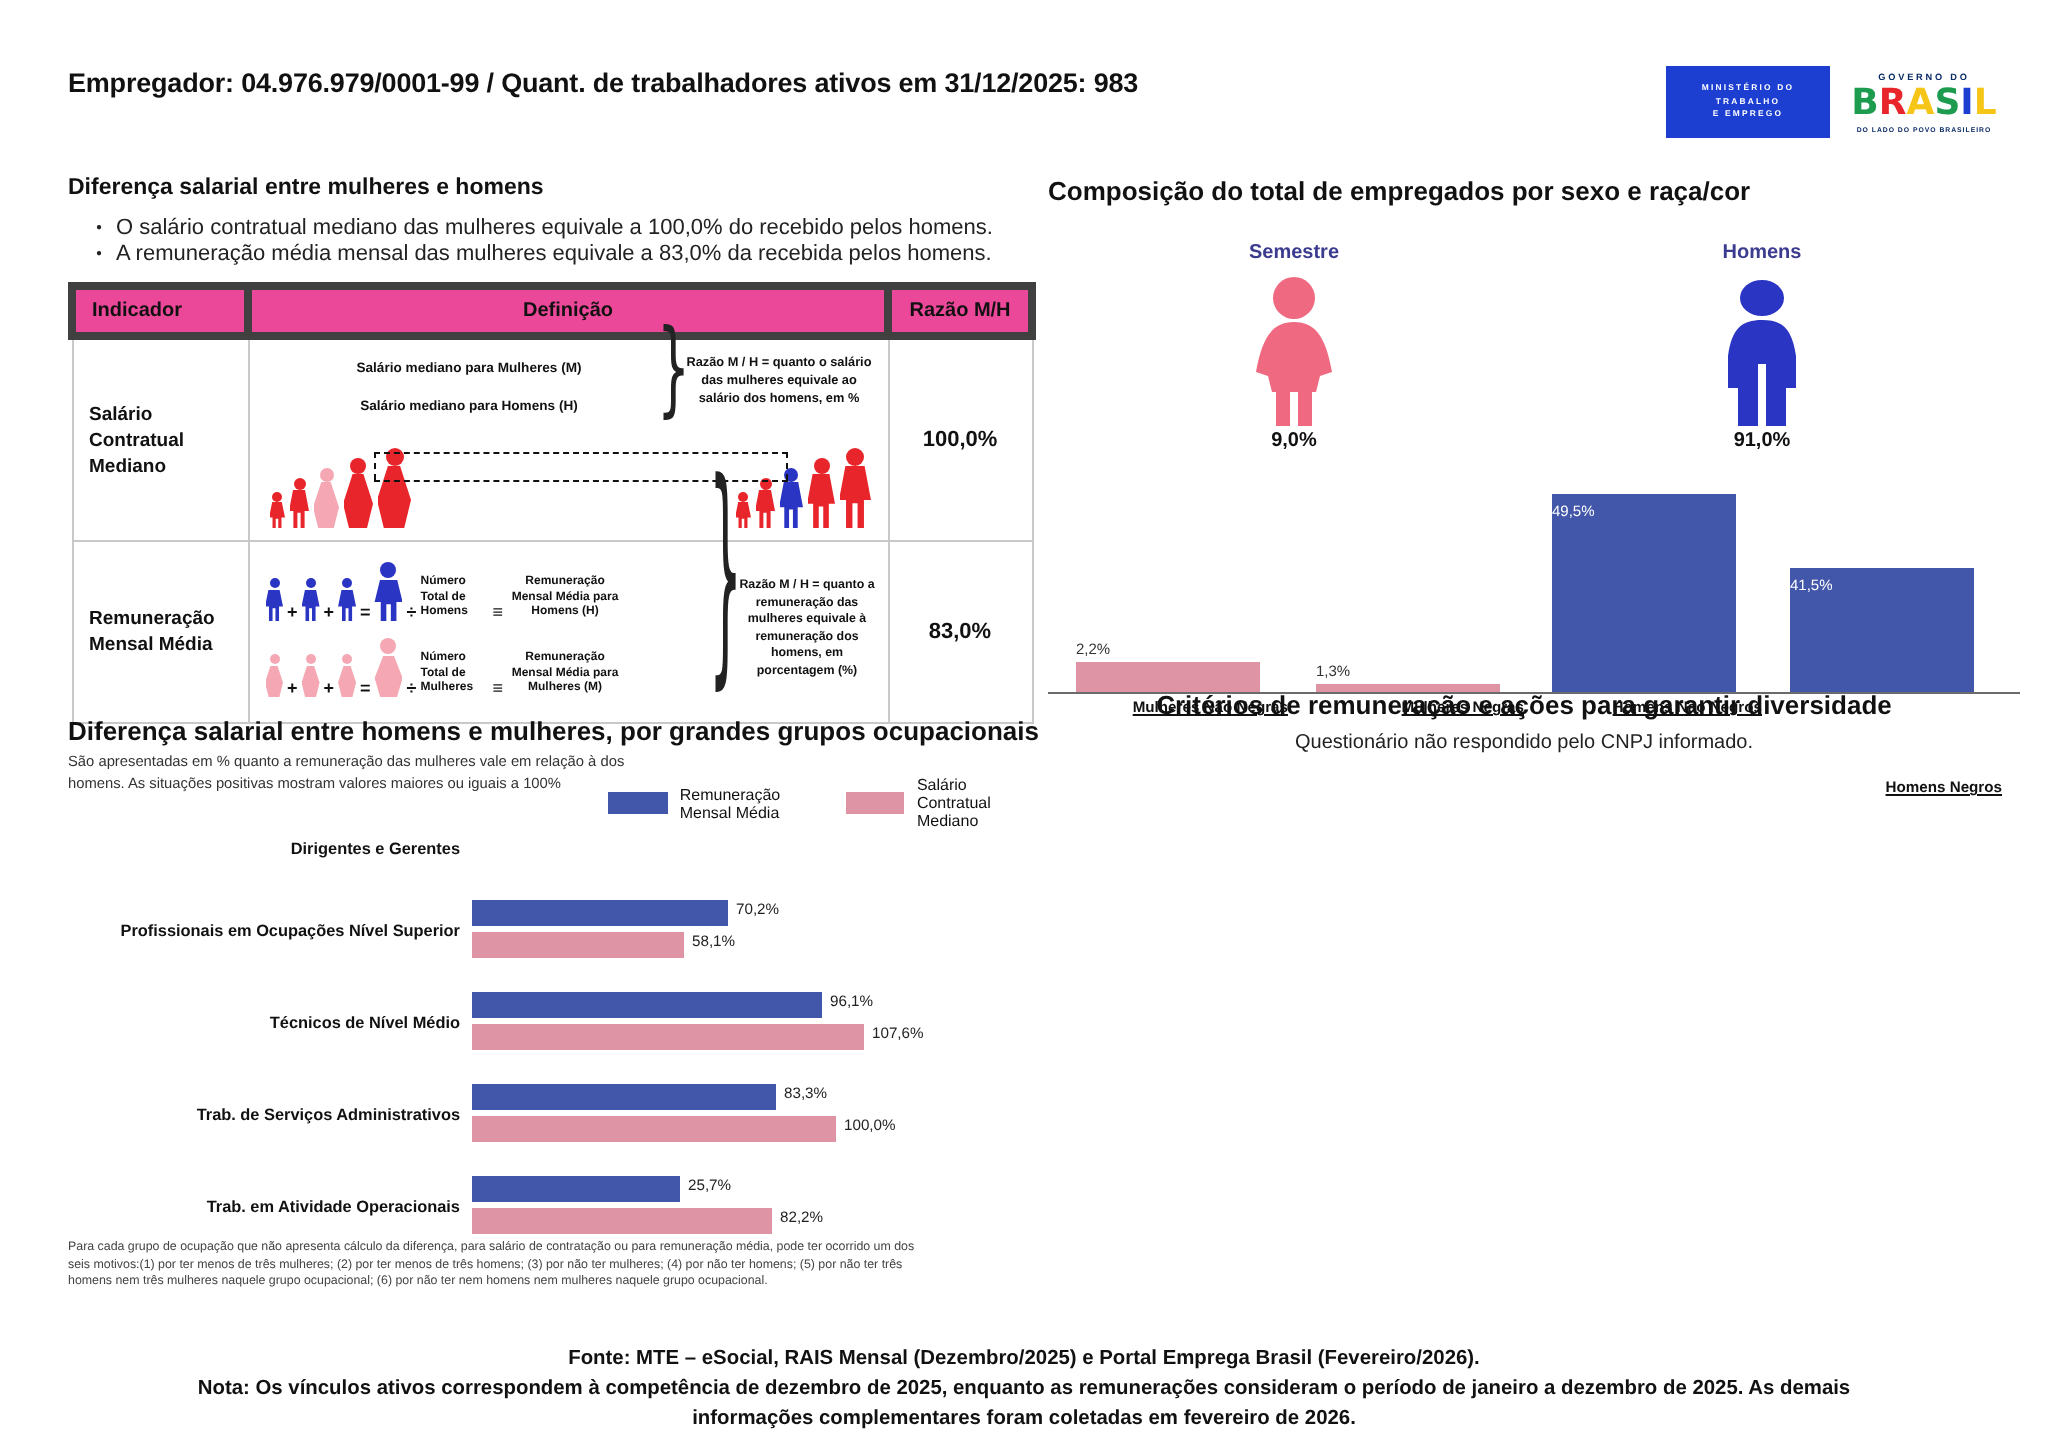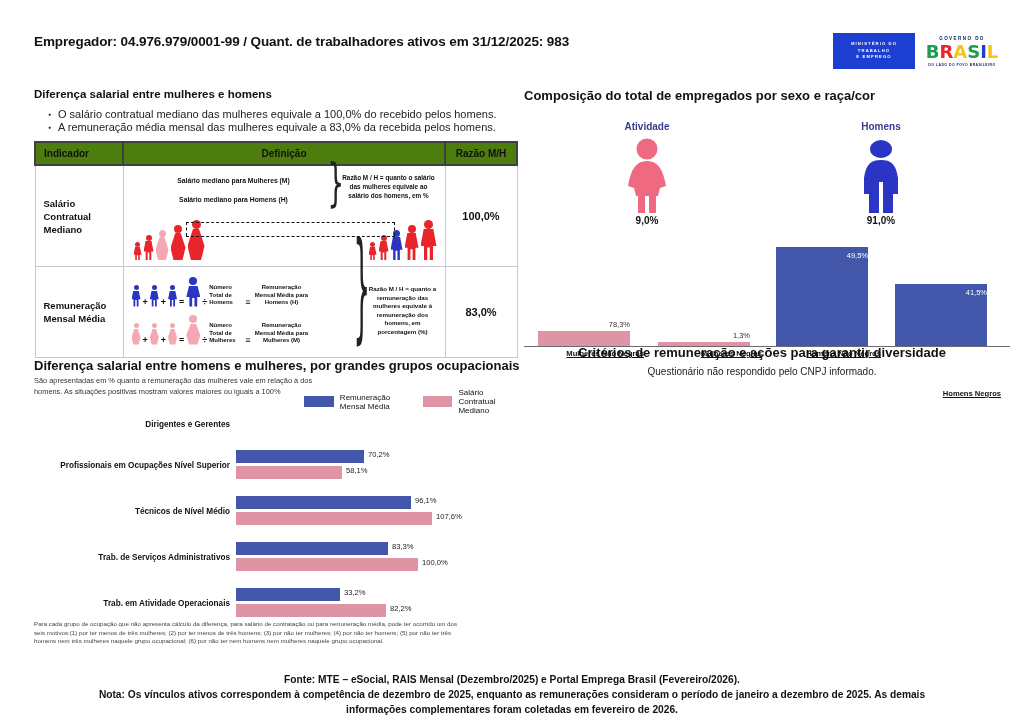--- a/index.html
+++ b/index.html
@@ -35,22 +35,22 @@
   .sec-title-lg { font-size:13px; font-weight:bold; color:#111; }
 
   
   .left-col { position:absolute; left:34px; top:88px; width:484px; }
   .bullets { margin:8px 0 0 14px; padding:0; list-style:none; }
   .bullets li { font-size:11px; line-height:13px; color:#222; position:relative; padding-left:10px; }
   .bullets li:before { content:"\25CF"; position:absolute; left:0; top:0; font-size:5px; line-height:13px; }
 
   table.ind { border-collapse:collapse; width:484px; margin-top:7px; table-layout:fixed; }
   table.ind th {
-    background:#4d7c0f; color:#111; font-size:10px; font-weight:bold;
-    padding:5px 8px; text-align:left; border:2px solid #404040;
+    background:#ec4899; color:#111; font-size:10px; font-weight:bold;
+    padding:5px 8px; text-align:left; border:4px solid #404040;
   }
   table.ind th.c { text-align:center; }
   table.ind td { border:1px solid #C9C9C9; vertical-align:middle; }
   .cell-ind { font-size:9.5px; font-weight:bold; padding:6px 8px; width:88px; line-height:13px; }
   .cell-ratio { font-size:11px; font-weight:bold; text-align:center; width:72px; }
   .cell-def { padding:4px 2px; }
 
   
   .people { display:flex; align-items:flex-end; gap:2px; }
   .pp { position:relative; display:inline-block; }
@@ -61,21 +61,21 @@
 
   
   .right-col { position:absolute; left:524px; top:88px; width:486px; }
   .gender-row { position:relative; height:120px; margin-top:18px; }
   .gwrap { position:absolute; text-align:center; }
   .glabel { font-size:10px; font-weight:bold; color:#3B3B8F; }
   .gpct { font-size:10px; font-weight:bold; color:#111; margin-top:1px; }
 
   .rbars { position:relative; height:104px; border-bottom:1.4px solid #6b6b6b; margin-top:2px; }
   .rbar { position:absolute; bottom:0; }
-  .rbar .v { position:absolute; top:4px; left:0; right:0; text-align:right; font-size:7.5px; color:#ffffff; }
+  .rbar .v { position:absolute; top:4px; left:0; right:0; text-align:left; font-size:7.5px; color:#ffffff; }
   .rbar .v.dark { color:#333; top:-11px; }
   .rlabels { display:flex; }
   .rlabels div { font-size:7.6px; font-weight:bold; text-align:right; color:#111; padding-top:2px;text-decoration:underline; }
 
   
   .bl { position:absolute; left:34px; top:358px; width:486px; }
   .bl .sub { font-size:7.4px; line-height:10.5px; color:#333; margin-top:3px; width:300px; }
   .legend { position:absolute; left:270px; top:30px; display:flex; align-items:center; gap:7px; font-size:8px; }
   .legend .sw { width:46px; height:11px; display:inline-block; }
   .legend .lg { display:flex; align-items:center; gap:6px; }
@@ -279,21 +279,21 @@
         </tr>
       </tbody>
     </table>
   </div>
 
   <div class="right-col">
     <div class="sec-title-lg">Composição do total de empregados por sexo e raça/cor</div>
 
     <div class="gender-row">
       <div class="gwrap" style="left:78px;top:0;width:90px;">
-        <div class="glabel">Atividade</div>
+        <div class="glabel">Semestre</div>
         <svg width="46" height="76" viewBox="0 0 46 76" style="display:block;margin:6px auto 0;">
           <circle cx="23" cy="11" r="10.5" fill="#EF6A80"></circle>
           <path d="M23 23 C12 23 7 31 4 48 L10 50 L12 58 L34 58 L36 50 L42 48 C39 31 34 23 23 23 Z" fill="#EF6A80"></path>
           <rect x="14" y="57" width="7" height="18" fill="#EF6A80"></rect>
           <rect x="25" y="57" width="7" height="18" fill="#EF6A80"></rect>
         </svg>
         <div class="gpct">9,0%</div>
       </div>
       <div class="gwrap" style="left:312px;top:0;width:90px;">
         <div class="glabel">Homens</div>
@@ -302,21 +302,21 @@
           <path d="M23 22 C13 22 8 26 6 40 L6 56 L12 56 L12 44 L34 44 L34 56 L40 56 L40 40 C38 26 33 22 23 22 Z" fill="#2A35C4"></path>
           <rect x="11" y="42" width="10" height="33" fill="#2A35C4"></rect>
           <rect x="25" y="42" width="10" height="33" fill="#2A35C4"></rect>
         </svg>
         <div class="gpct">91,0%</div>
       </div>
     </div>
 
     <div class="rbars">
       <div class="rbar" style="left:14px;width:92px;height:15px;background:#DE94A4;">
-        <div class="v dark">78,3%</div>
+        <div class="v dark">2,2%</div>
       </div>
       <div class="rbar" style="left:134px;width:92px;height:4px;background:#DE94A4;">
         <div class="v dark">1,3%</div>
       </div>
       <div class="rbar" style="left:252px;width:92px;height:99px;background:#4257AA;">
         <div class="v">49,5%</div>
       </div>
       <div class="rbar" style="left:371px;width:92px;height:62px;background:#4257AA;">
         <div class="v">41,5%</div>
       </div>
@@ -383,21 +383,21 @@
           <div class="obar" style="width:182px;background:#DE94A4;">
             <span class="ov">100,0%</span>
           </div>
         </div>
       </div>
 
       <div class="occ-row">
         <div class="occ-lbl" style="top:11px;">Trab. em Atividade Operacionais</div>
         <div class="occ-bars">
           <div class="obar" style="width:104px;background:#4257AA;">
-            <span class="ov">33,2%</span>
+            <span class="ov">25,7%</span>
           </div>
           <div class="obar" style="width:150px;background:#DE94A4;">
             <span class="ov">82,2%</span>
           </div>
         </div>
       </div>
     </div>
   </div>
 
   <div class="foot-note">Para cada grupo de ocupação que não apresenta cálculo da diferença, para salário de contratação ou para remuneração média, pode ter ocorrido um dos seis motivos:(1) por ter menos de três mulheres; (2) por ter menos de três homens; (3) por não ter mulheres; (4) por não ter homens; (5) por não ter três homens nem três mulheres naquele grupo ocupacional; (6) por não ter nem homens nem mulheres naquele grupo ocupacional.</div>

